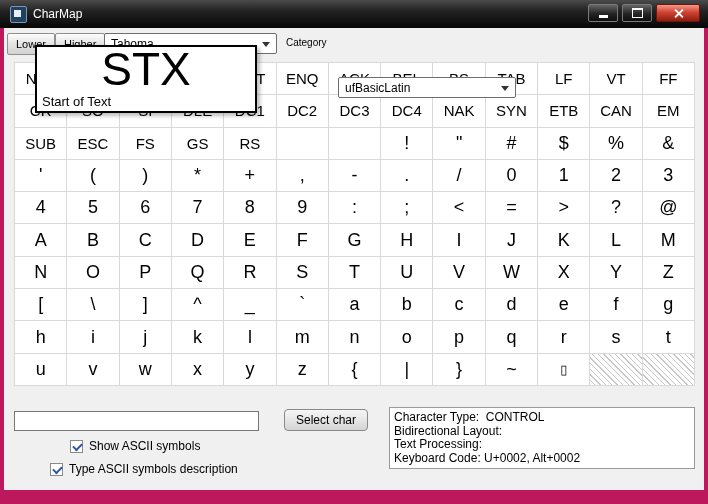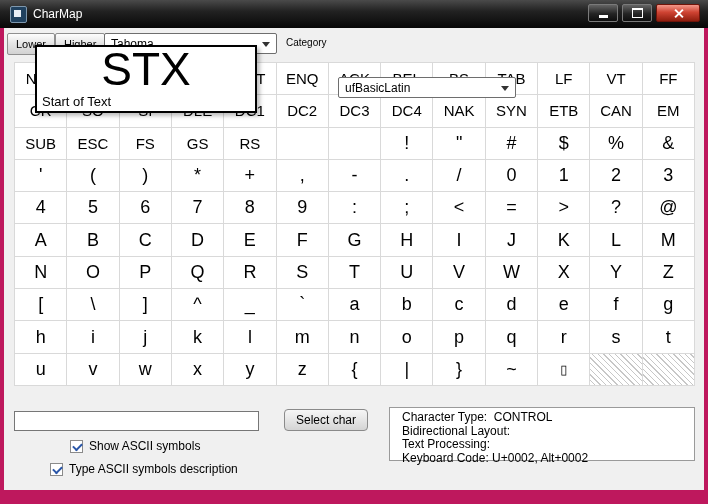--- a/index.html
+++ b/index.html
@@ -51,22 +51,22 @@
   #tooltip{position:absolute;left:35px;top:45px;width:222px;height:68px;box-sizing:border-box;
     background:#fff;border:2px solid #000;z-index:20;box-shadow:3px 3px 4px rgba(0,0,0,0.25);}
   #tooltip-symbol{position:absolute;left:0;right:0;top:-3px;text-align:center;font-size:46px;line-height:50px;color:#000;}
   #tooltip-desc{position:absolute;left:5px;bottom:2px;font-size:13px;color:#000;}
 
   
   #char-input{position:absolute;left:14px;top:411px;width:245px;height:20px;box-sizing:border-box;
     border:1px solid #767676;background:#fff;font-family:inherit;font-size:12px;padding:0 4px;z-index:1;}
   #select-char-button{position:absolute;left:284px;top:409px;width:84px;height:22px;font-family:inherit;font-size:12px;color:#000;
     background:linear-gradient(#f6f6f6,#e7e7e7 45%,#d4d4d4);border:1px solid #8a8a8a;border-radius:4px;z-index:1;}
-  #info-box{position:absolute;left:389px;top:407px;width:306px;height:54px;box-sizing:border-box;
-    background:#fff;border:1px solid #9a9a9a;padding:3px 12px;z-index:1;}
+  #info-box{position:absolute;left:389px;top:407px;width:306px;height:62px;box-sizing:border-box;
+    background:#fff;border:1px solid #9a9a9a;padding:3px 4px;z-index:1;}
   .info-line{font-size:12px;line-height:13.5px;color:#000;white-space:pre;}
 
   .cbrow{position:absolute;left:50px;display:flex;align-items:center;gap:6px;font-size:12px;color:#000;height:14px;z-index:1;}
   .cbbox{position:relative;width:13px;height:13px;background:#fff;border:1px solid #8a8a8a;box-sizing:border-box;display:inline-block;}
   .check{position:absolute;left:2px;top:2px;width:7px;height:4px;
     border-left:2px solid #2a56a8;border-bottom:2px solid #2a56a8;transform:rotate(-45deg);}
 </style>
 </head>
 <body>
 

